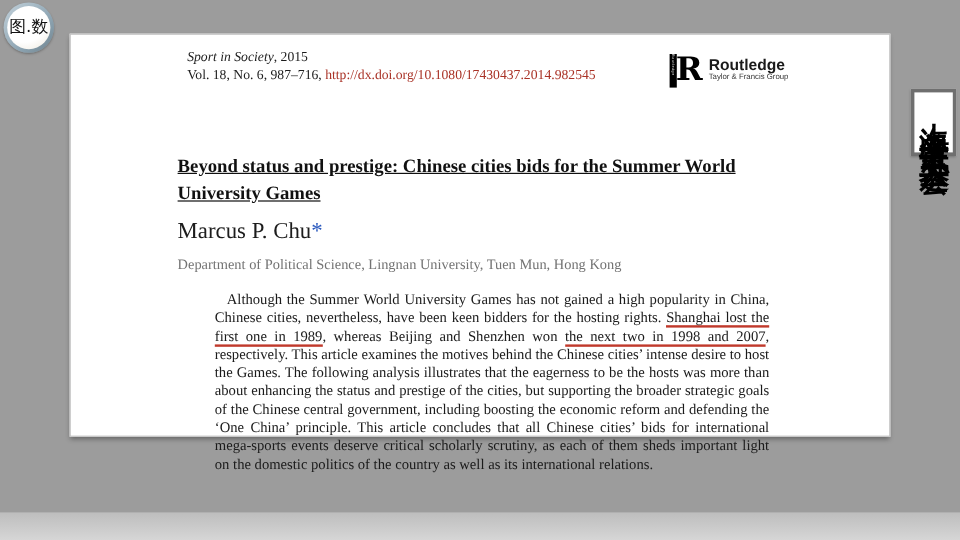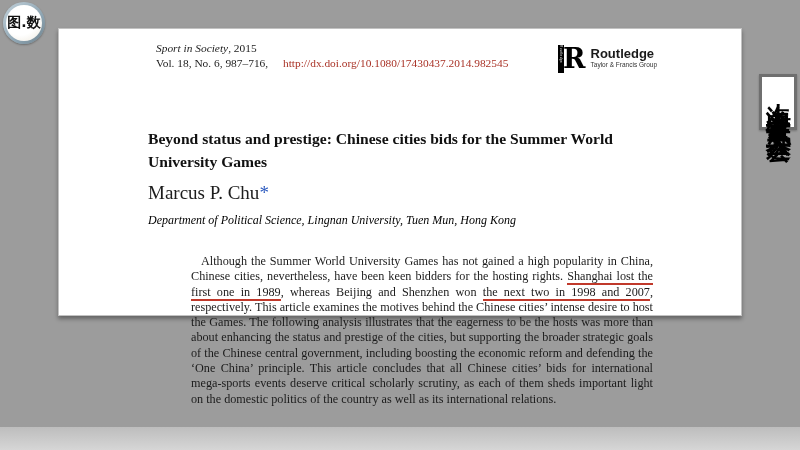--- a/index.html
+++ b/index.html
@@ -7,83 +7,83 @@
     width:800px;height:450px;overflow:hidden;position:relative;
     background:#9c9c9c;
     font-family:"Liberation Serif","DejaVu Serif",serif;
   }
   .bottom-strip{
     position:absolute;left:0;right:0;bottom:0;height:23px;
     background:linear-gradient(#bdbdbd,#d6d6d6);
   }
   
   .paper{
-    position:absolute;left:58px;top:28px;width:684px;height:288px;
+    position:absolute;left:58px;top:28px;width:684px;height:336px;
     background:#ffffff;border:1px solid #c2c2c2;
     box-shadow:0 3px 4px rgba(0,0,0,.35);
     box-sizing:border-box;
   }
   .journal-row{
     position:absolute;top:12px;left:97px;right:84px;
     display:flex;justify-content:space-between;align-items:flex-start;
   }
   .journal-info{font-size:11.4px;line-height:15px;color:#1c1c1c;}
   .j-name{font-style:italic;}
-  .doi{color:#a93226;text-decoration:none;margin-left:12px;}
+  .doi{color:#a93226;text-decoration:none;}
   
   .publisher{display:flex;align-items:flex-start;margin-top:4px;}
   .r-mark{display:flex;align-items:stretch;height:28px;}
   .r-bar{
     width:6px;background:#000;color:#fff;overflow:hidden;
     writing-mode:vertical-rl;font-family:"Liberation Sans",sans-serif;
     font-size:3px;line-height:6px;letter-spacing:.5px;
   }
   .r-letter{
     font-family:"DejaVu Serif",serif;font-weight:bold;
     font-size:27px;line-height:28px;color:#000;margin-left:-1px;
   }
   .pub-text{margin-left:5px;font-family:"Liberation Sans",sans-serif;margin-top:2px;}
   .pub-name{font-size:13px;font-weight:600;color:#1a1a1a;line-height:14px;}
   .pub-tagline{font-size:6.5px;color:#333;line-height:8px;}
   
   .title{
     position:absolute;top:98px;left:89px;width:520px;margin:0;
-    font-size:15.6px;line-height:23px;font-weight:bold;color:#111;
+    font-size:15.6px;line-height:23px;font-weight:bold;color:#111;text-decoration:underline;
   }
   .author{
     position:absolute;top:153px;left:89px;
     font-size:19px;color:#1c1c1c;
   }
   .author .mark{color:#2d5bbf;}
   .affiliation{
     position:absolute;top:184px;left:89px;
-    font-size:12px;font-style:italic;color:#000000;
+    font-size:12px;color:#737373;
   }
   
   .abstract{
-    position:absolute;top:213px;left:120px;width:462px;margin:12px;
+    position:absolute;top:213px;left:120px;width:462px;margin:0;
     font-size:12.2px;line-height:15.3px;color:#1b1b1b;
     text-align:justify;text-indent:10px;
   }
   .redline{border-bottom:2px solid #c0392b;}
   
   .logo-badge{
     position:absolute;left:3px;top:2px;width:42px;height:42px;
     border-radius:50%;
     background:linear-gradient(135deg,#c3d2db 0%,#8fa6b4 60%,#6e828d 100%);
     display:flex;align-items:center;justify-content:center;
     box-shadow:0 1px 2px rgba(0,0,0,.3);
   }
   .logo-inner{
     width:36px;height:36px;border-radius:50%;
     background:radial-gradient(circle at 40% 35%,#ffffff 55%,#ece7db 100%);
     display:flex;align-items:center;justify-content:center;
   }
   .logo-text{
-    font-family:"DejaVu Sans",sans-serif;font-weight:bold;
+    font-family:"DejaVu Sans",sans-serif;font-weight:normal;
     font-size:14px;color:#111;letter-spacing:0;white-space:nowrap;
   }
   
   .side-banner{
     position:absolute;top:74px;right:3px;
     background:#ffffff;border:3px solid #6f6f6f;
     padding:5px 1px;box-sizing:border-box;
     display:flex;justify-content:center;
     box-shadow:0 1px 2px rgba(0,0,0,.25);
   }

